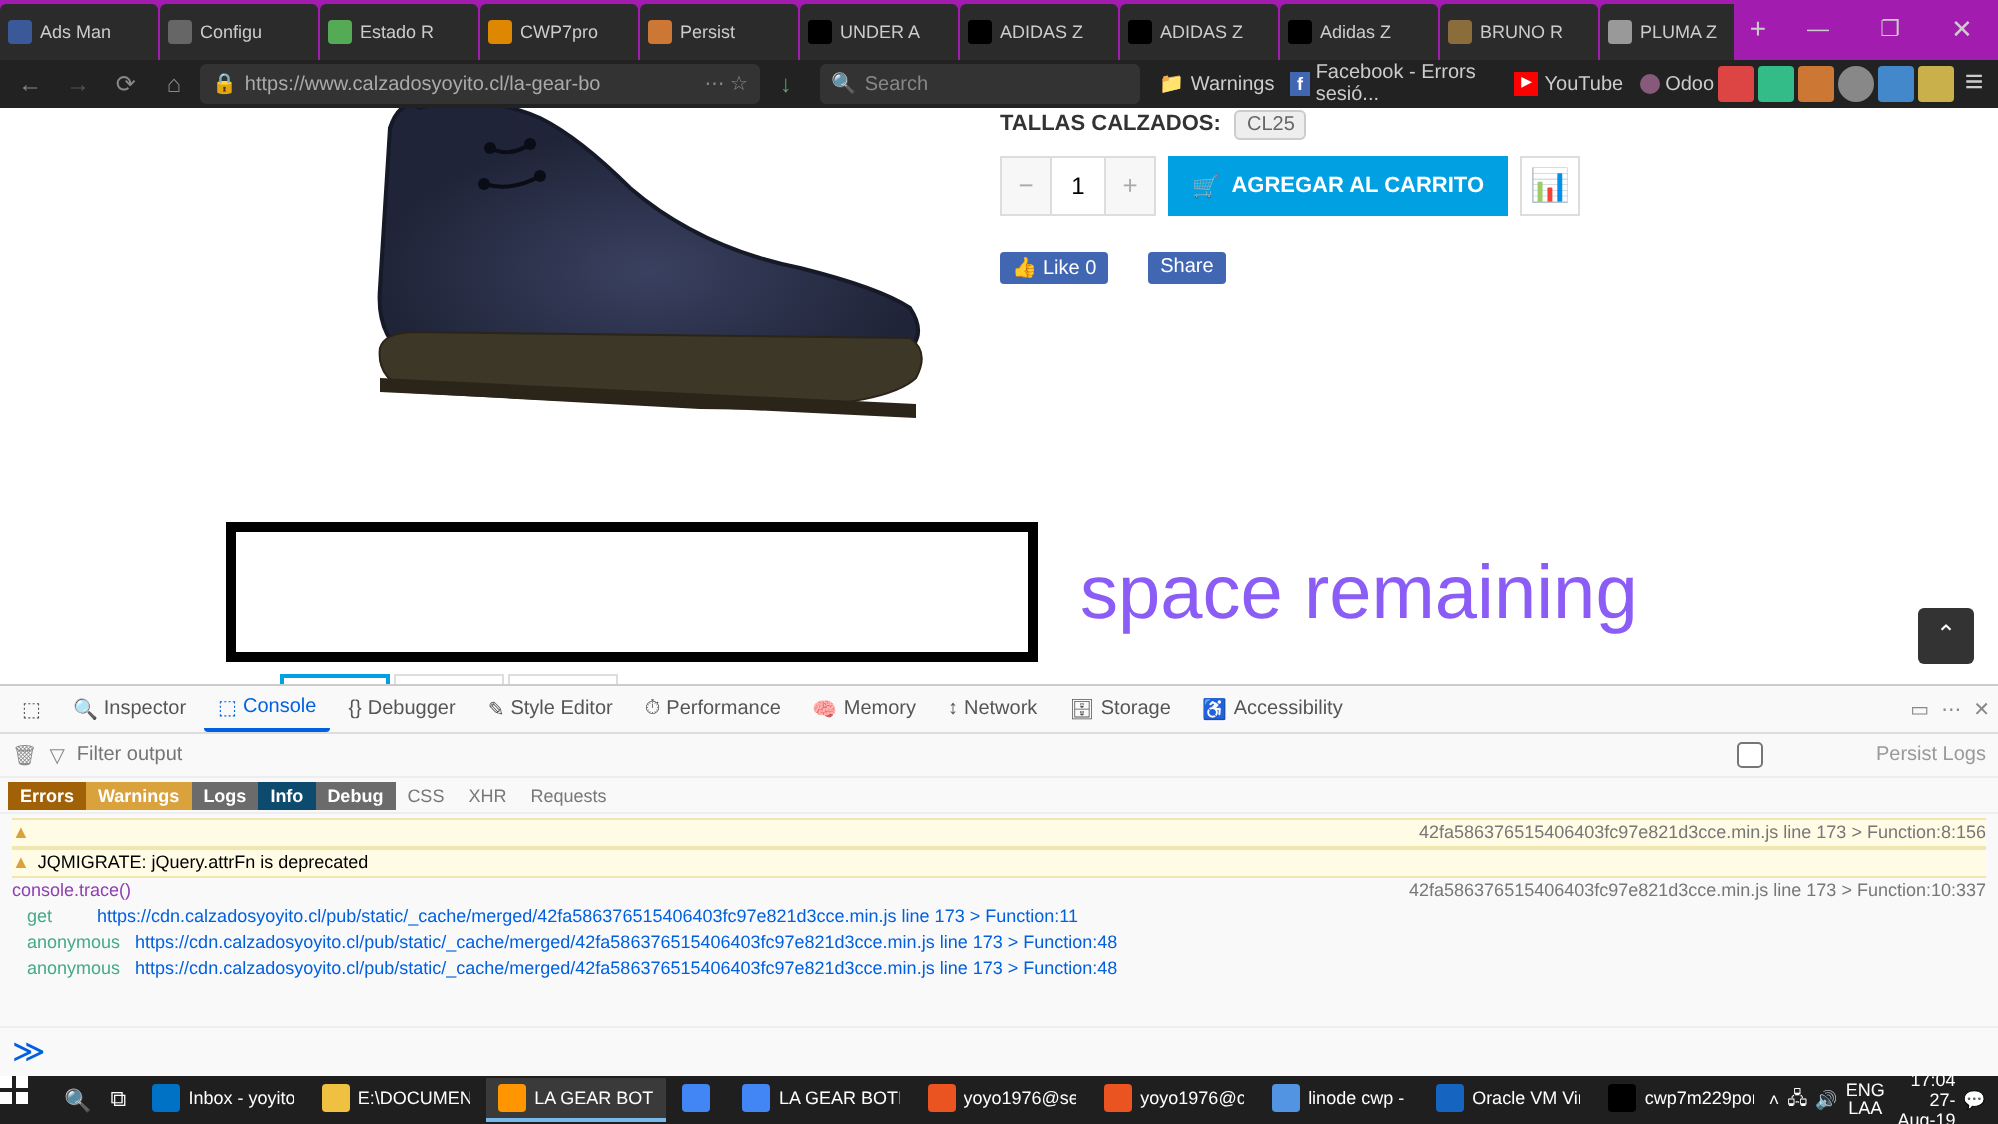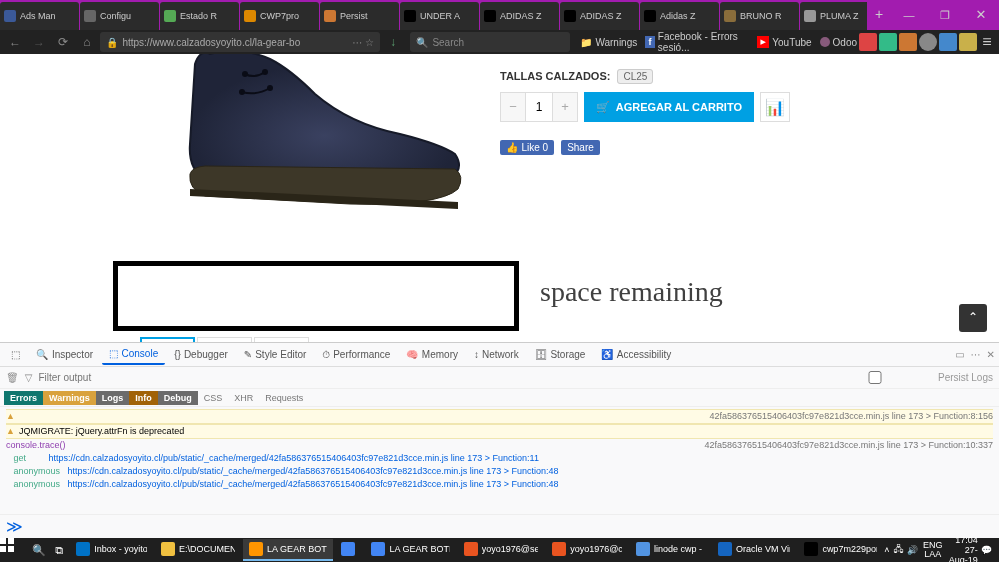--- a/index.html
+++ b/index.html
@@ -22,50 +22,50 @@
 .bookmarks .bm{display:flex;align-items:center;gap:3px}
 .righticons{margin-left:auto;display:flex;gap:2px}
 .righticons div{width:18px;height:18px;border-radius:2px}
 .page{background:#fff;height:288px;position:relative;overflow:hidden}
 .product-img{position:absolute;left:140px;top:0;width:345px;height:200px}
 .boot{position:absolute;left:10px;top:-30px;width:320px;height:220px}
 .thumbs{position:absolute;left:140px;top:283px;display:flex;gap:2px}
 .thumb{width:55px;height:44px;border:1px solid #ddd;display:flex;align-items:center;justify-content:center;overflow:hidden}
 .thumb.active{border:2px solid #00a0e3}
 .sidebar{position:absolute;left:500px;top:0;width:460px}
-.tallas{font-size:11px;color:#333;margin-bottom:10px;margin-top:16px}
+.tallas{font-size:11px;color:#333;margin-bottom:10px;margin-top:2px}
 .tallas .tag{background:#eee;border:1px solid #ccc;border-radius:3px;padding:1px 5px;font-size:10px;color:#666;margin-left:4px}
 .qtyrow{display:flex;gap:6px;align-items:center;margin-top:8px}
 .qtybox{display:flex;border:1px solid #ddd}
 .qtybtn{width:24px;height:28px;background:#f7f7f7;text-align:center;line-height:28px;color:#aaa;font-size:13px;border:none}
 .qtyval{width:28px;height:28px;text-align:center;line-height:28px;font-size:12px;border-left:1px solid #ddd;border-right:1px solid #ddd}
 .addcart{background:#00a0e3;color:#fff;height:30px;padding:0 12px;font-size:11px;font-weight:600;display:flex;align-items:center;gap:6px;border:none}
 .statbtn{width:30px;height:30px;border:1px solid #ddd;display:flex;align-items:center;justify-content:center}
 .fblike{display:flex;margin-top:18px}
 .fbbtn{background:#4267b2;color:#fff;font-size:10px;padding:2px 6px;border-radius:2px;display:flex;align-items:center;gap:3px}
-.fbshare{background:#4267b2;color:#fff;font-size:10px;padding:2px 6px;border-radius:2px;margin-left:7px}
+.fbshare{background:#4267b2;color:#fff;font-size:10px;padding:2px 6px;border-radius:2px;margin-left:20px}
 .annot{position:absolute;border:5px solid #000}
 .annot1{left:113px;top:207px;width:406px;height:70px}
-.annot-label{position:absolute;font-size:28px;color:#404040;font-family:Liberation Serif, serif}
+.annot-label{position:absolute;font-size:38px;color:#8b5cf6;font-family:Liberation Sans, sans-serif}
 .scrolltop{position:absolute;right:12px;bottom:10px;width:28px;height:28px;background:#333;color:#fff;border-radius:3px;text-align:center;line-height:26px;font-size:12px}
 .devtools{background:#f9f9fa;height:196px;border-top:1px solid #ccc;display:flex;flex-direction:column;font-family:Consolas,monospace}
 .dt-tabs{height:24px;display:flex;align-items:center;border-bottom:1px solid #ddd;padding:0 4px;gap:2px;font-size:10px;color:#555}
 .dt-tab{padding:4px 7px;display:flex;align-items:center;gap:3px;border-radius:2px}
 .dt-tab.active{color:#0060df;border-bottom:2px solid #0060df}
 .dt-right{margin-left:auto;display:flex;gap:6px;color:#888}
 .dt-filter{height:22px;display:flex;align-items:center;padding:0 6px;border-bottom:1px solid #eee;font-size:10px;color:#999;gap:6px}
 .dt-filter .trash{color:#888}
 .dt-filter input{border:none;background:transparent;font-size:10px;flex:0 0 120px;outline:none}
 .dt-persist{margin-left:auto;display:flex;align-items:center;gap:3px}
 .dt-toggles{height:18px;display:flex;align-items:center;padding:0 4px;gap:0;font-size:9px;border-bottom:1px solid #eee}
 .dt-tog{padding:2px 6px;color:#fff;font-weight:600}
-.dt-tog.err{background:#0f766e}
+.dt-tog.err{background:#a16207}
 .dt-tog.warn{background:#d9a23d}
 .dt-tog.log{background:#6b6b6b}
-.dt-tog.info{background:#a16207}
+.dt-tog.info{background:#0c4a6e}
 .dt-tog.dbg{background:#6b6b6b}
 .dt-extra{color:#777;padding:2px 6px}
 .dt-console{flex:1;overflow:auto;font-size:9px;line-height:13px;padding:2px 6px}
 .dt-line{display:flex;white-space:pre}
 .dt-line .msg{flex:1;overflow:hidden}
 .dt-line .loc{color:#777;margin-left:auto}
 .dt-line.warn{background:#fffbe5;border-top:1px solid #f0e6b0;border-bottom:1px solid #f0e6b0}
 .dt-line.warn .icon{color:#d9a23d;margin-right:4px}
 .dt-link{color:#0060df}
 .dt-fn{color:#4a8}

